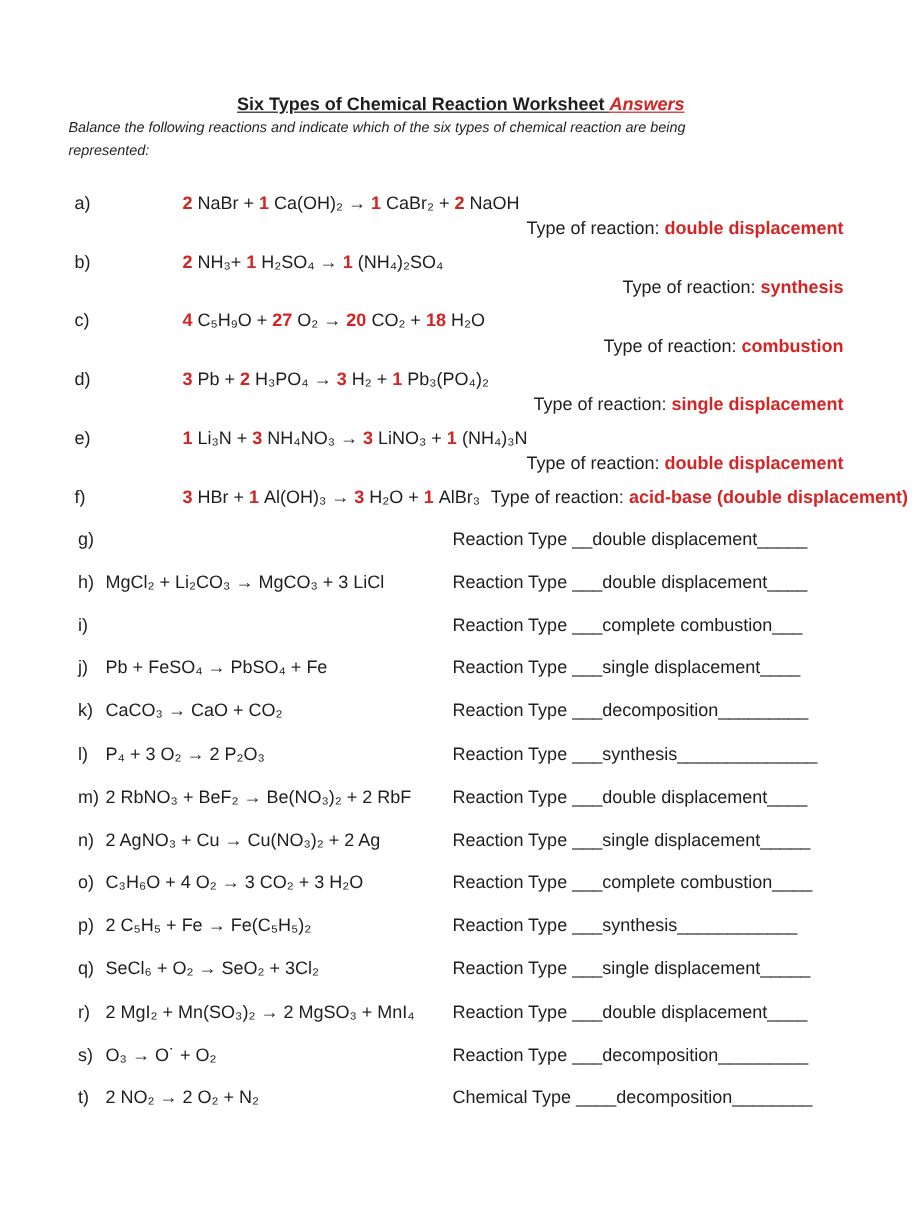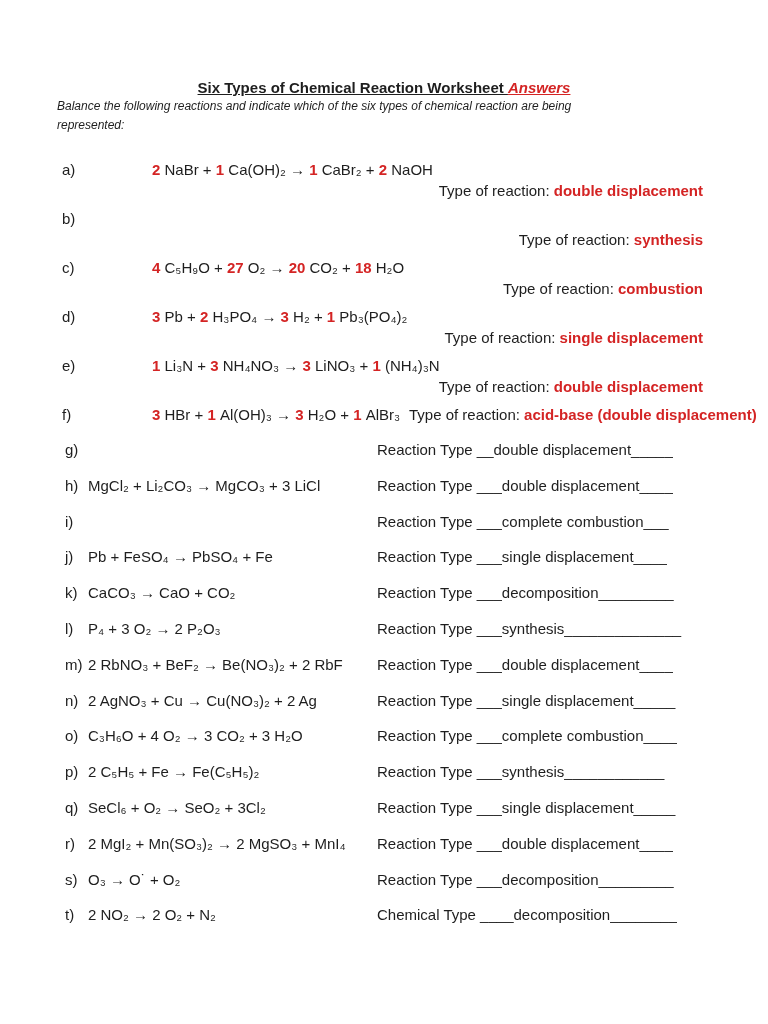--- a/index.html
+++ b/index.html
@@ -53,20 +53,21 @@
   <div id="answered-rows">
       <div class="arow" style="top: 161px;">
     <span class="lbl">a)</span>
     <span class="eq"><span class="coef red">2 </span><span>NaBr + </span><span class="coef red">1 </span><span>Ca(OH)₂ → </span><span class="coef red">1 </span><span>CaBr₂ + </span><span class="coef red">2 </span><span>NaOH</span></span>
     <div class="ans">
       <span class="ans-prefix">Type of reaction: </span><span class="ans-value red">double displacement</span>
     </div>
   </div>
       <div class="arow" style="top: 210px;">
     <span class="lbl">b)</span>
+    <span class="eq"><span class="coef red">2 </span><span>NH₃+ </span><span class="coef red">1 </span><span>H₂SO₄ → </span><span class="coef red">1 </span><span>(NH₄)₂SO₄</span></span>
     <div class="ans">
       <span class="ans-prefix">Type of reaction: </span><span class="ans-value red">synthesis</span>
     </div>
   </div>
       <div class="arow" style="top: 259px;">
     <span class="lbl">c)</span>
     <span class="eq"><span class="coef red">4 </span><span>C₅H₉O + </span><span class="coef red">27 </span><span>O₂ → </span><span class="coef red">20 </span><span>CO₂ + </span><span class="coef red">18 </span><span>H₂O</span></span>
     <div class="ans">
       <span class="ans-prefix">Type of reaction: </span><span class="ans-value red">combustion</span>
     </div>

